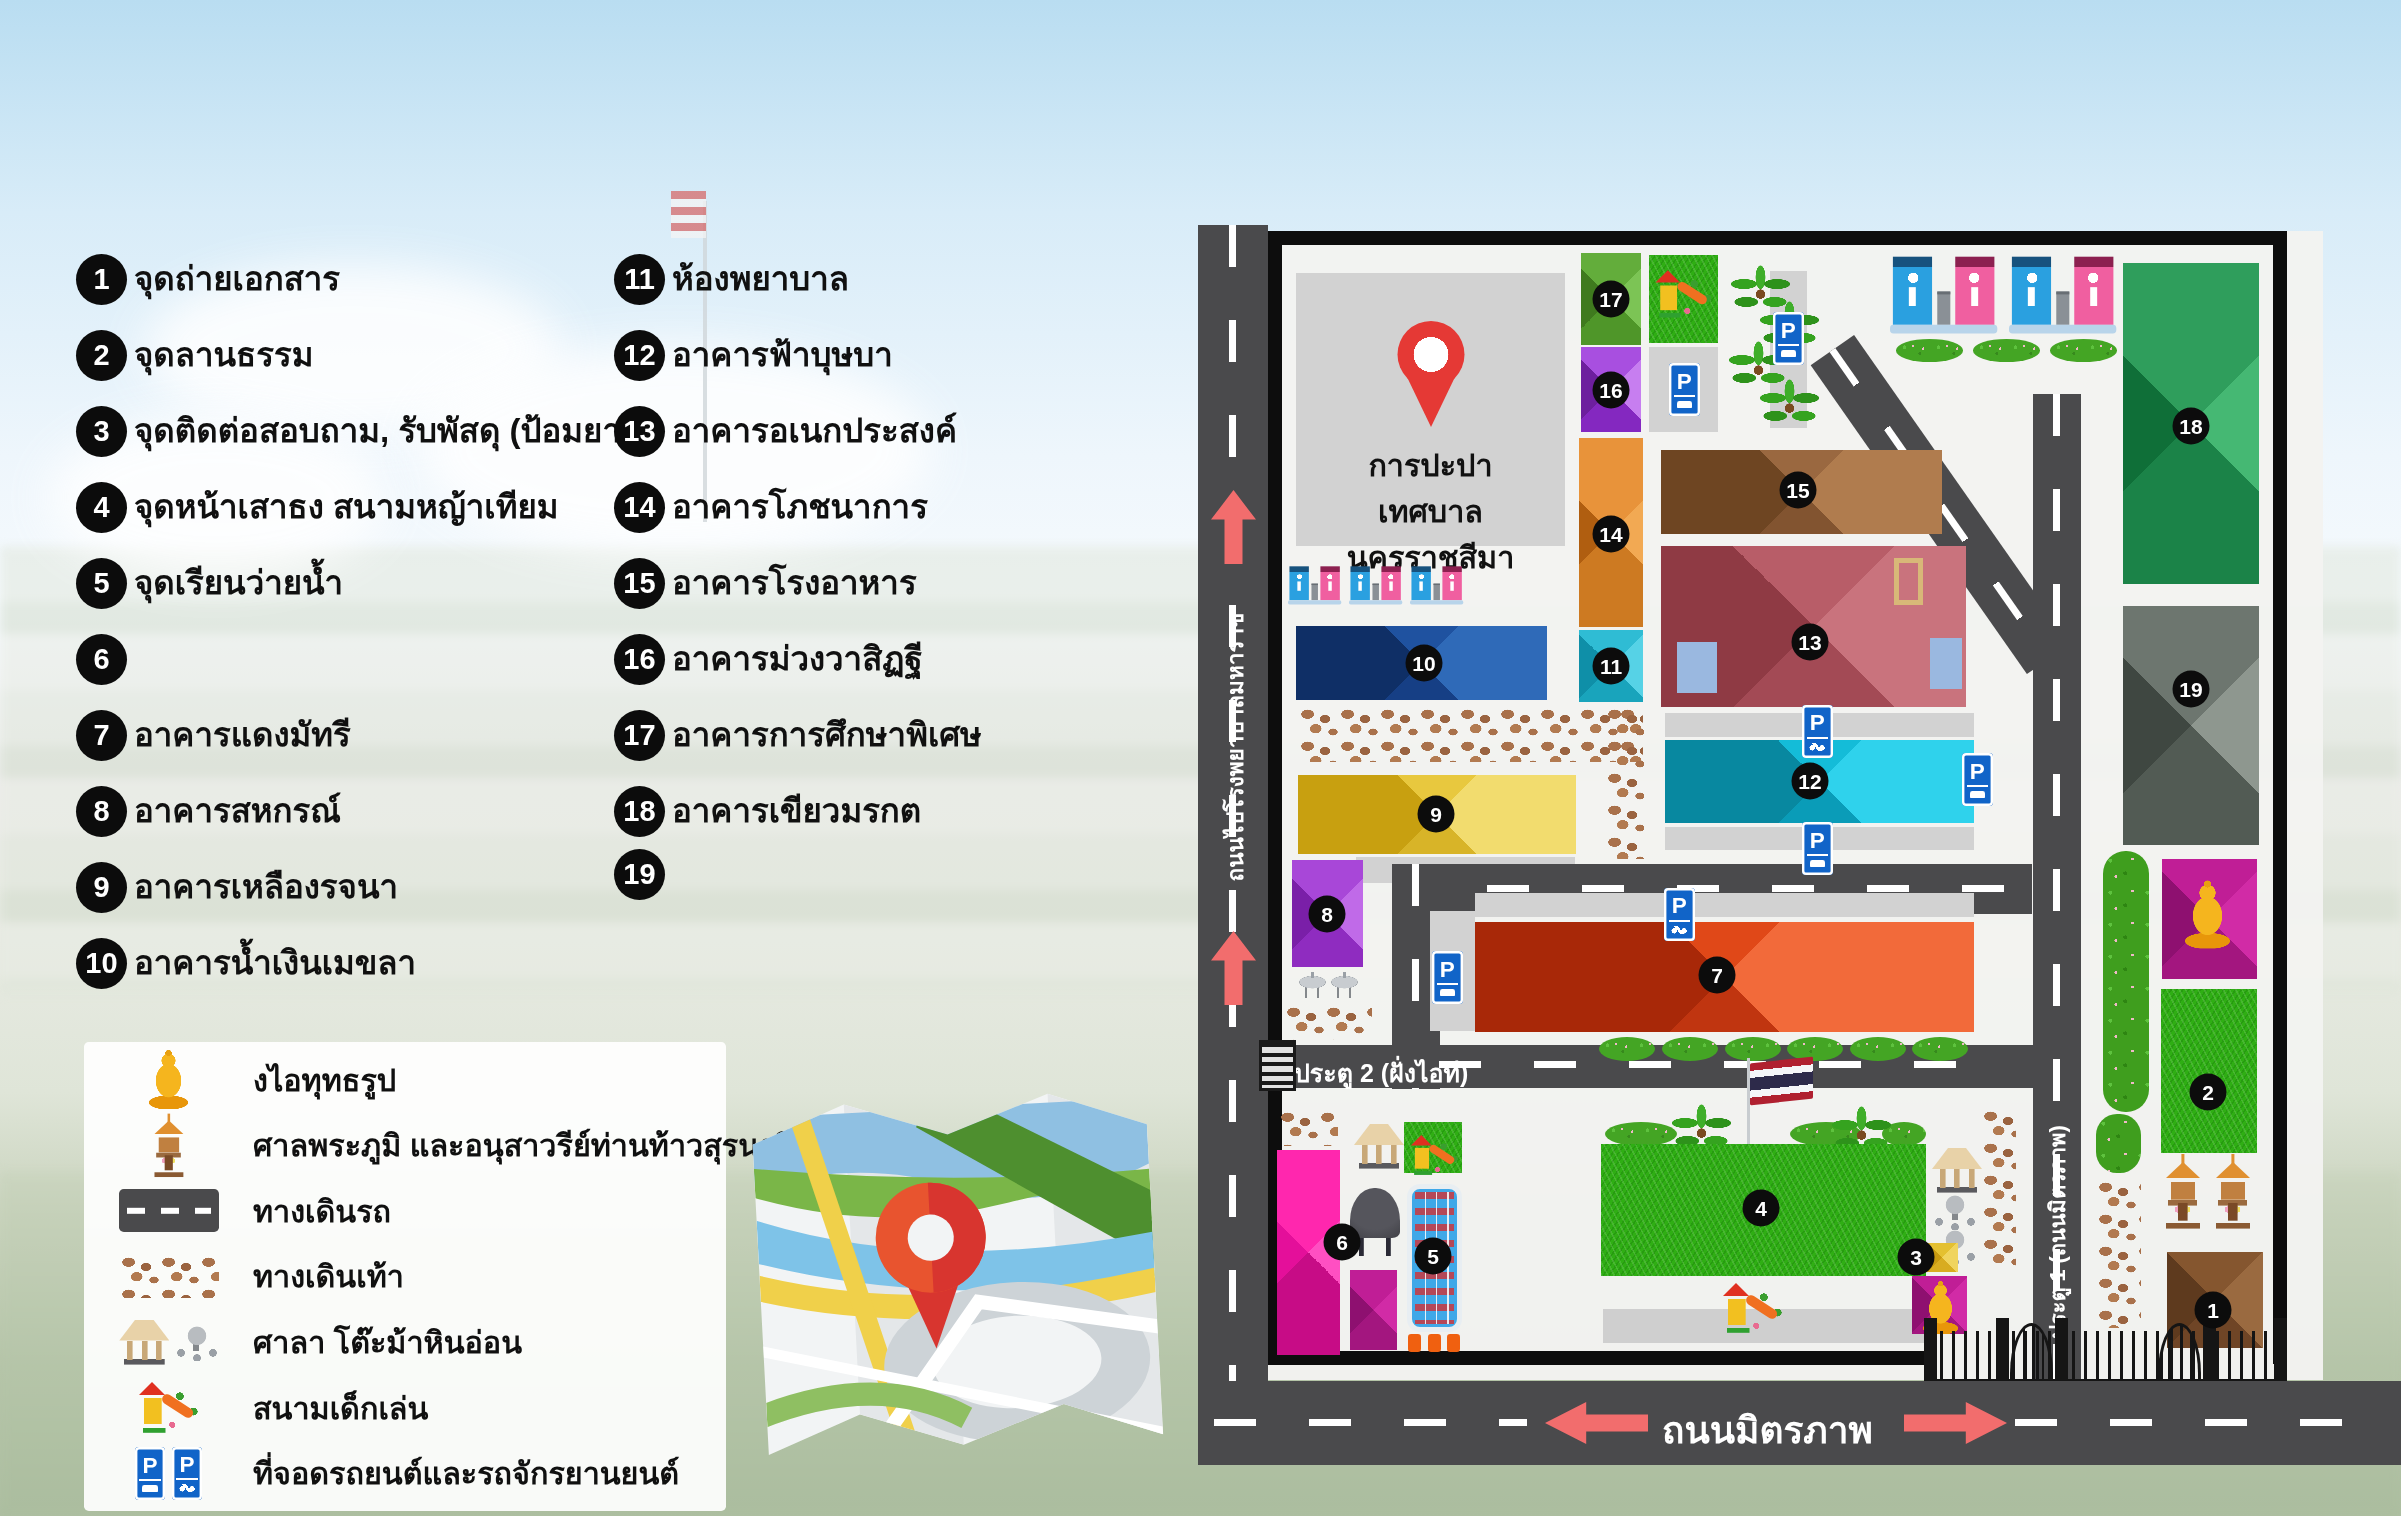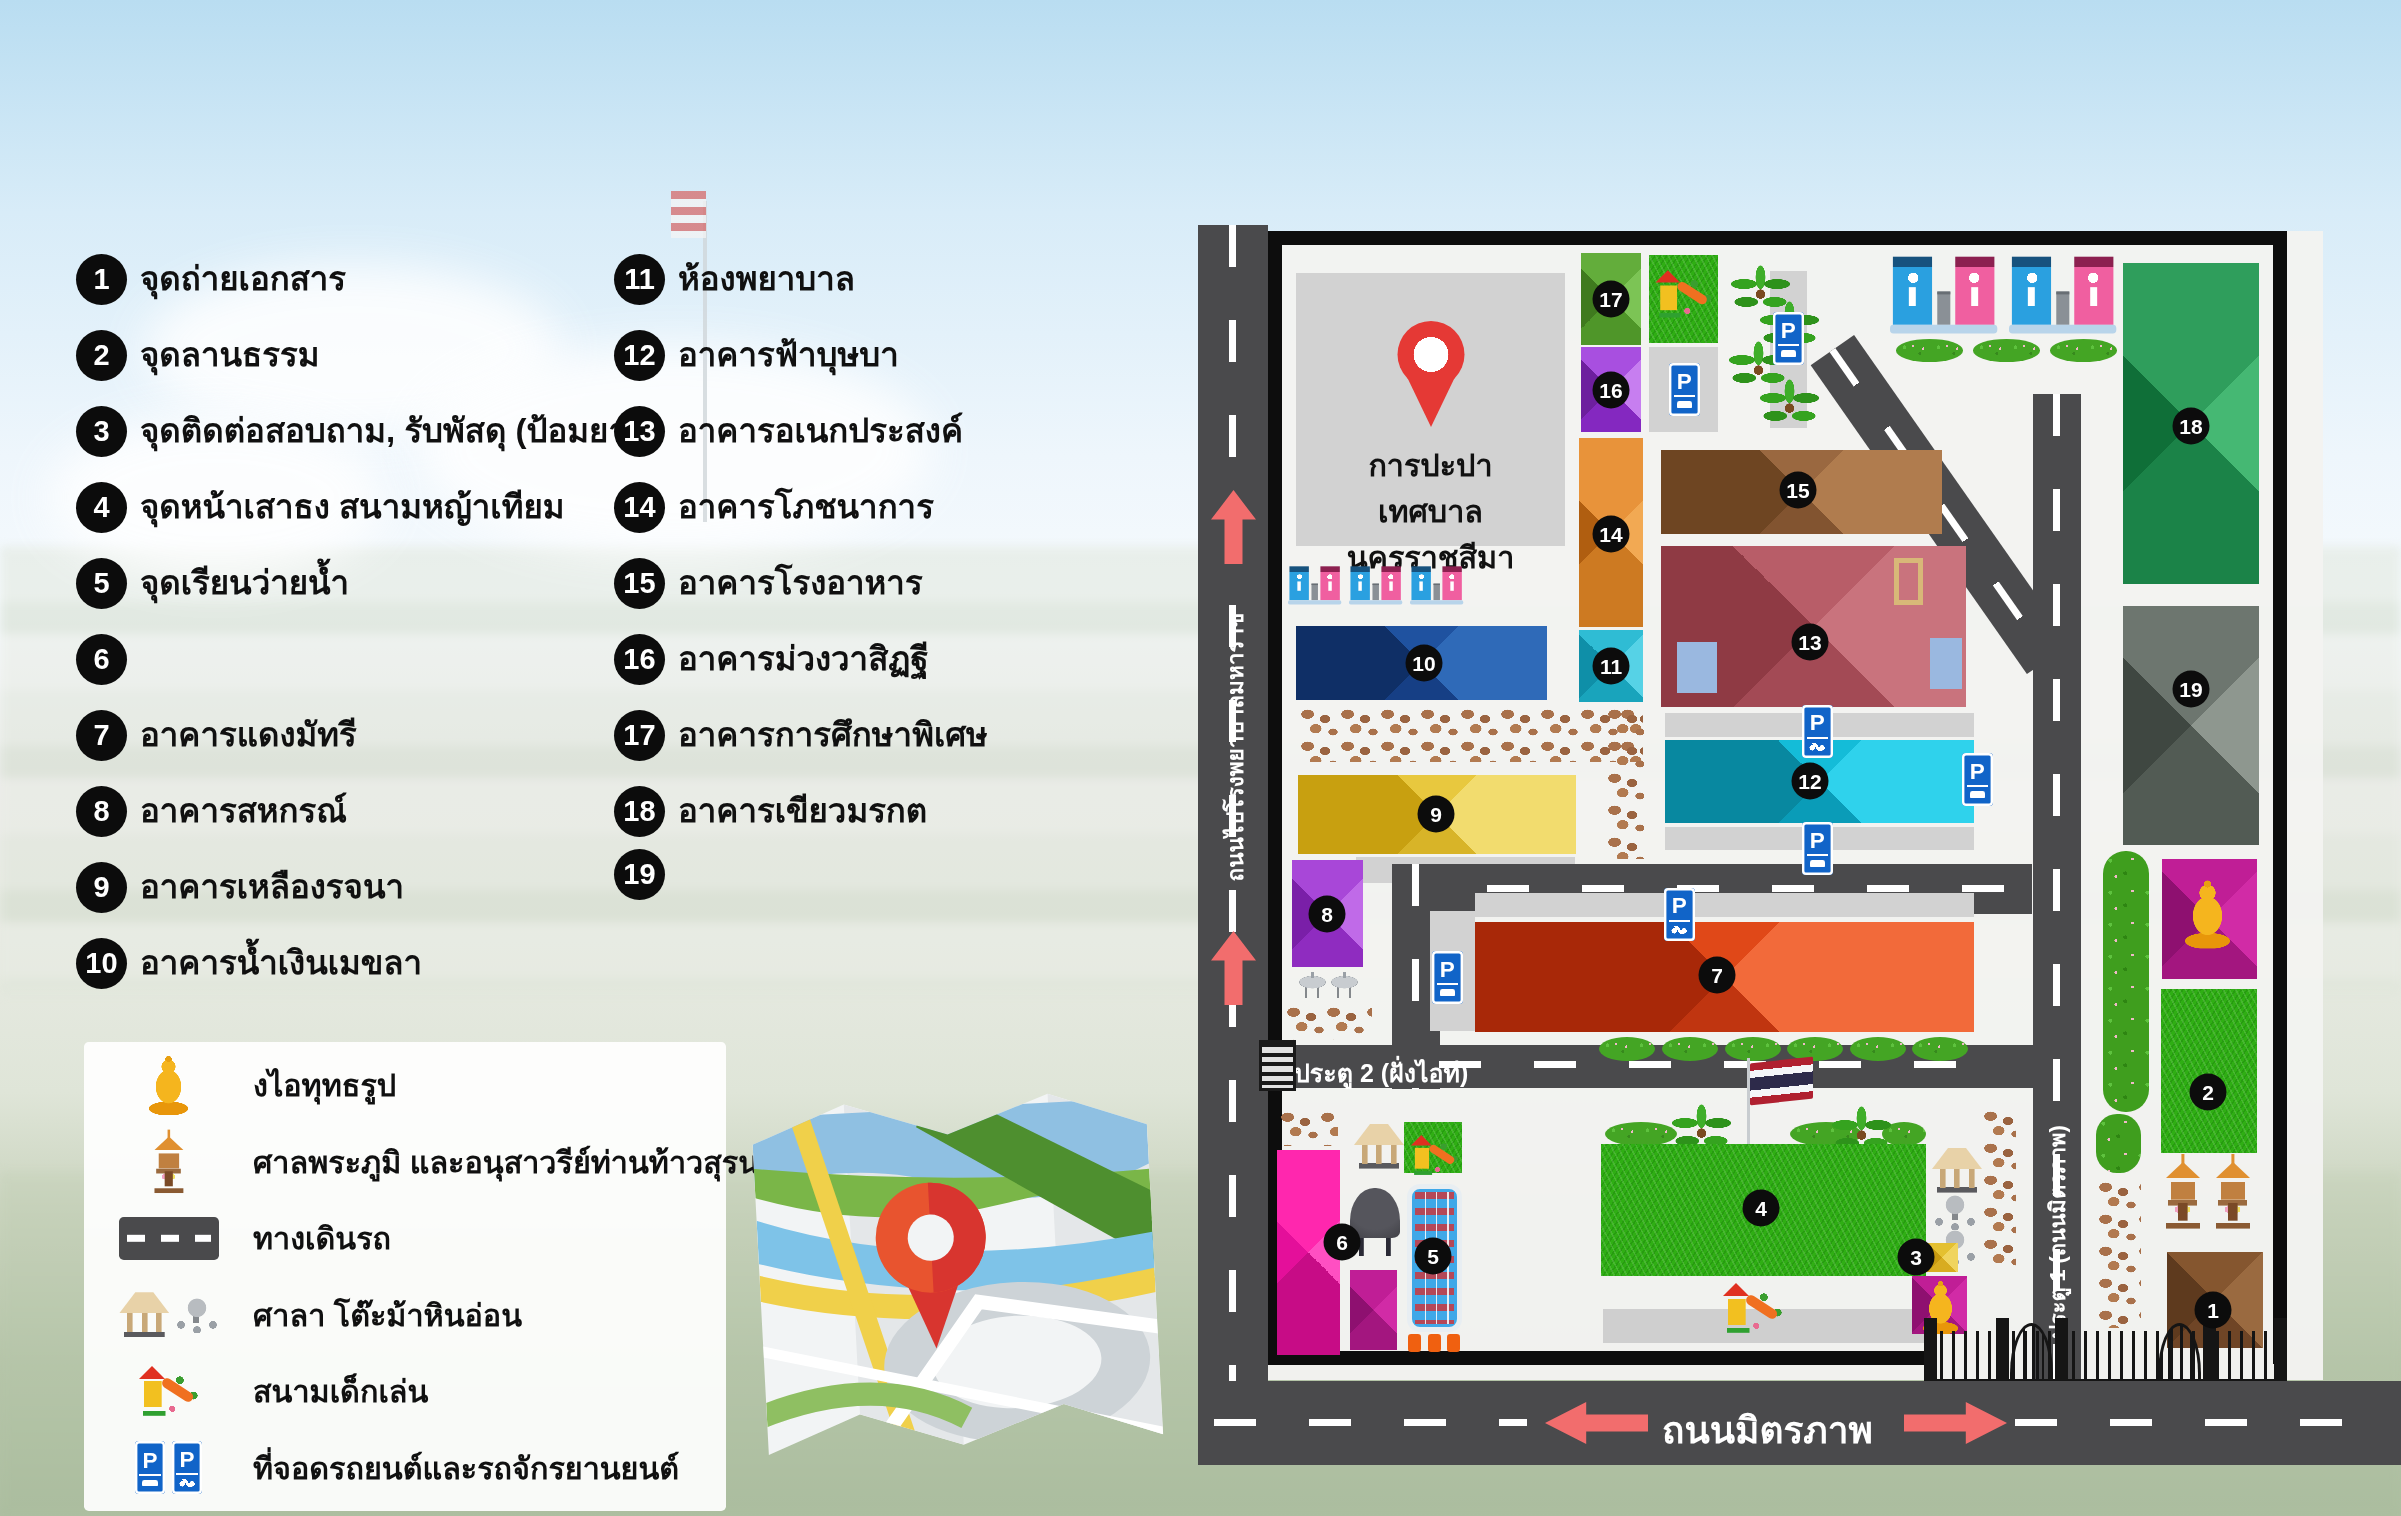--- a/index.html
+++ b/index.html
@@ -21,21 +21,21 @@
     font-size:80px;font-weight:bold;color:#1414dc;letter-spacing:0.8px;
     text-shadow:-3.2px -3.2px 0 #fff,3.2px -3.2px 0 #fff,-3.2px 3.2px 0 #fff,3.2px 3.2px 0 #fff,0 -4px 0 #fff,0 4px 0 #fff,-4px 0 0 #fff,4px 0 0 #fff,4.8px 6.4px 8px rgba(90,120,150,.55);}
   
   .legend-col{position:absolute;display:flex;flex-direction:column;}
   #legend-col-1{left:76px;top:241px;}
   #legend-col-2{left:614px;top:241px;}
   .lrow{display:flex;align-items:center;height:76px;}
   .lrow.tall{height:120px;align-items:flex-start;}
   .nbig{flex:0 0 auto;width:51px;height:51px;background:#0c0c0c;color:#fff;border-radius:50%;
     display:flex;align-items:center;justify-content:center;font-weight:bold;font-size:29px;}
-  .ltext{margin-left:13px;font-size:33px;font-weight:bold;color:#101010;line-height:1.2;max-width:530px;}
+  .ltext{margin-left:7px;font-size:33px;font-weight:bold;color:#101010;line-height:1.2;max-width:530px;}
   
   #icon-panel{left:84px;top:1042px;width:642px;height:469px;background:rgba(255,255,255,.92);
     border-radius:4.8px;display:flex;flex-direction:column;justify-content:space-around;padding:4.8px 0;box-sizing:border-box;}
   .irow{display:flex;align-items:center;height:53px;}
   .icell{flex:0 0 169px;display:flex;align-items:center;justify-content:center;gap:6.4px;position:relative;height:100%;}
   .itext{font-size:30.5px;font-weight:bold;color:#101010;white-space:nowrap;}
   
   #school-map{left:1198px;top:225px;width:1203px;height:1292px;}
   .base{left:70px;top:6.4px;width:1055px;height:1149px;background:rgba(243,243,241,.97);}
   .mapborder{left:70px;top:6.4px;width:1019px;height:1133px;border:14.4px solid #0d0d0d;border-bottom:none;box-sizing:border-box;}
@@ -284,20 +284,26 @@
         <span class="itext">ศาลพระภูมิ และอนุสาวรีย์ท่านท้าวสุรนารี</span>
       </div>
       <div class="irow">
         <span class="icell">
           <span class="abs road-icon" style="position:relative;display:inline-block;"></span>
         </span>
         <span class="itext">ทางเดินรถ</span>
       </div>
       <div class="irow">
         <span class="icell">
+          <span class="abs footpath-icon cobble" style="position:relative;display:inline-block;"></span>
+        </span>
+        <span class="itext">ทางเดินเท้า</span>
+      </div>
+      <div class="irow">
+        <span class="icell">
           <span class="abs pavilion-icon" style="position:relative;display:inline-block;"></span>
           <span class="abs marble-table-icon" style="position:relative;display:inline-block;"></span>
         </span>
         <span class="itext">ศาลา โต๊ะม้าหินอ่อน</span>
       </div>
       <div class="irow">
         <span class="icell">
           <span class="abs playground-icon" style="position:relative;display:inline-block;"></span>
         </span>
         <span class="itext">สนามเด็กเล่น</span>

